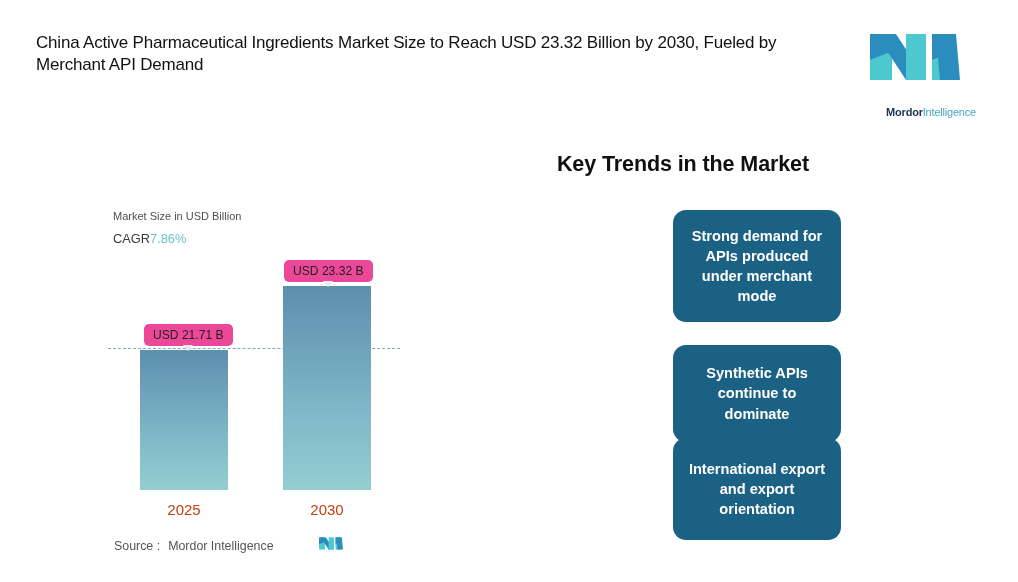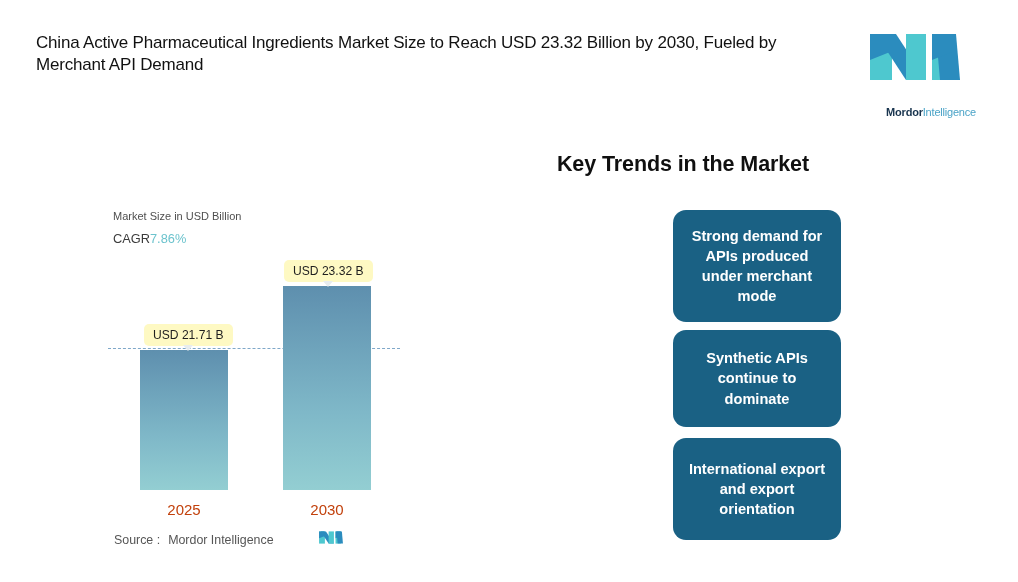--- a/index.html
+++ b/index.html
@@ -104,21 +104,21 @@
   .bar {
     position: absolute;
     bottom: 70px;
     background: linear-gradient(to bottom, #5e8fae 0%, #6ea3bb 30%, #7fb8c8 62%, #93ced2 100%);
   }
   .bar-1 { left: 140px; width: 88px; height: 140px; }
   .bar-2 { left: 283px; width: 88px; height: 204px; }
 
   .value-tip {
     position: absolute;
-    background: #fef9c3;
+    background: #ec4899;
     color: #1f1f1f;
     font-size: 12.1px;
     padding: 4px 9px 4px 9px;
     border-radius: 5px;
     white-space: nowrap;
   }
   .value-tip::after {
     content: "";
     position: absolute;
     left: 50%;
@@ -139,21 +139,21 @@
     color: #c2410c;
     text-align: center;
     width: 88px;
   }
   .x-1 { left: 140px; }
   .x-2 { left: 283px; }
 
   .source-row {
     position: absolute;
     left: 114px;
-    bottom: 11px;
+    bottom: 5px;
     display: flex;
     align-items: center;
     gap: 8px;
   }
   .source-text { font-size: 12.4px; color: #555555; white-space: nowrap; }
   .source-logo { display: block; }
 
   
   .trends-heading {
     position: absolute;
@@ -177,21 +177,21 @@
     font-size: 14.6px;
     font-weight: bold;
     line-height: 1.38;
     text-align: center;
     display: flex;
     align-items: center;
     justify-content: center;
     padding: 8px 12px;
   }
   .tc-0 { top: 210px; height: 112px; }
-  .tc-1 { top: 330px; height: 97px; }
+  .tc-1 { top: 345px; height: 97px; }
   .tc-2 { top: 438px; height: 102px; }
 </style>
 </head>
 <body>
 
 <div class="page">
 
   <div class="header-title">China Active Pharmaceutical Ingredients Market Size to Reach USD 23.32 Billion by 2030, Fueled by Merchant API Demand</div>
 
   <div class="brand-logo">

